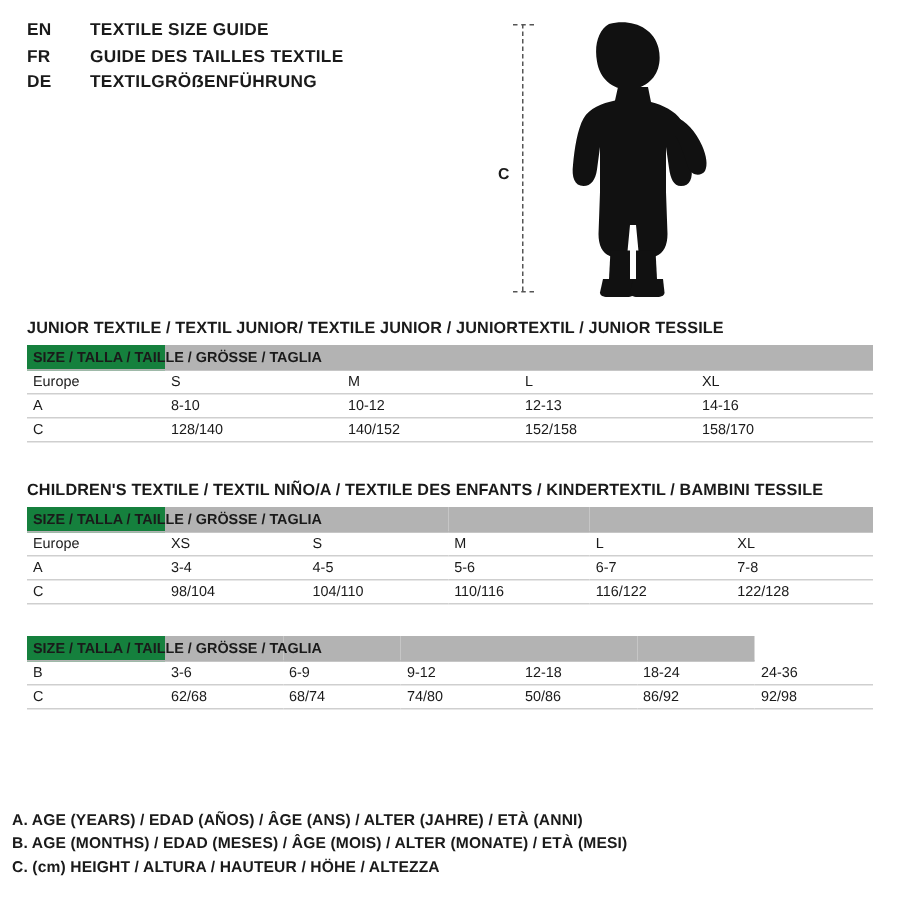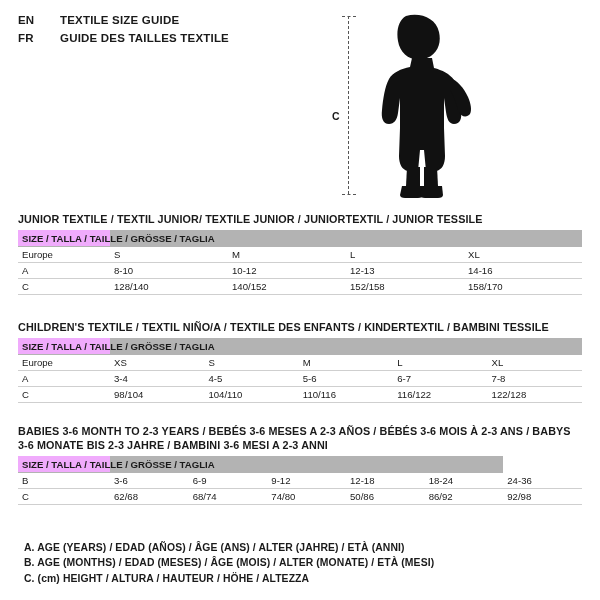--- a/index.html
+++ b/index.html
@@ -109,40 +109,40 @@
     table-layout: fixed;
   }
   table.size-table td {
     font-size: 9.6px;
     padding: 2px 0 2px 4px;
     border-bottom: 1px solid #cfcfcf;
     color: #1a1a1a;
     white-space: nowrap;
   }
   table.size-table tr.head-row td {
-    background: #f0abfc;
+    background: #15803d;
     font-weight: bold;
     border-bottom: 1px solid #b3b3b3;
     font-size: 9.6px;
     padding: 2.5px 0 2.5px 4px;
   }
   table.size-table tr.head-row td.head-rest {
     background: #b3b3b3;
   }
   table.size-table tr td.label-col {
     width: 88px;
   }
   table.size-table tr.last-row td {
     border-bottom: 1px solid #cfcfcf;
   }
 
   
   .footnotes {
     position: absolute;
-    left: 24px;
+    left: 8px;
     bottom: 14px;
     width: 564px;
   }
   .footnote {
     font-size: 10.4px;
     font-weight: bold;
     line-height: 15.5px;
     letter-spacing: 0.1px;
     white-space: nowrap;
   }
@@ -154,20 +154,24 @@
 
   <div class="lang-block">
     <div class="lang-row">
       <span class="lang-code">EN</span>
       <span class="lang-title">TEXTILE SIZE GUIDE</span>
     </div>
     <div class="lang-row">
       <span class="lang-code">FR</span>
       <span class="lang-title">GUIDE DES TAILLES TEXTILE</span>
     </div>
+    <div class="lang-row">
+      <span class="lang-code">DE</span>
+      <span class="lang-title">TEXTILGRÖẞENFÜHRUNG</span>
+    </div>
   </div>
 
   <div class="figure-wrap">
     <div class="dash-line"></div>
     <div class="dash-top"></div>
     <div class="dash-bot"></div>
     <div class="figure-label">C</div>
     <svg class="silhouette" width="120" height="185" viewBox="0 0 120 185">
       <g fill="#111111">
 
@@ -259,21 +263,20 @@
         <td>104/110</td>
         <td>110/116</td>
         <td>116/122</td>
         <td>122/128</td>
       </tr>
     </tbody>
       </table>
   </div>
 
   <div class="section" style="top:424px;">
-    <div class="section-title">BABIES 3-6 MONTH TO 2-3 YEARS / BEBÉS 3-6 MESES A 2-3 AÑOS / BÉBÉS 3-6 MOIS À 2-3 ANS / BABYS 3-6 MONATE BIS 2-3 JAHRE / BAMBINI 3-6 MESI A 2-3 ANNI</div>
     <table class="size-table">
       <tbody>
           <tr class="head-row">
         <td class="label-col">SIZE / TALLA / TAILLE / GRÖSSE / TAGLIA</td>
         <td class="head-rest"></td>
         <td class="head-rest"></td>
         <td class="head-rest"></td>
         <td class="head-rest"></td>
         <td class="head-rest"></td>
       </tr>

